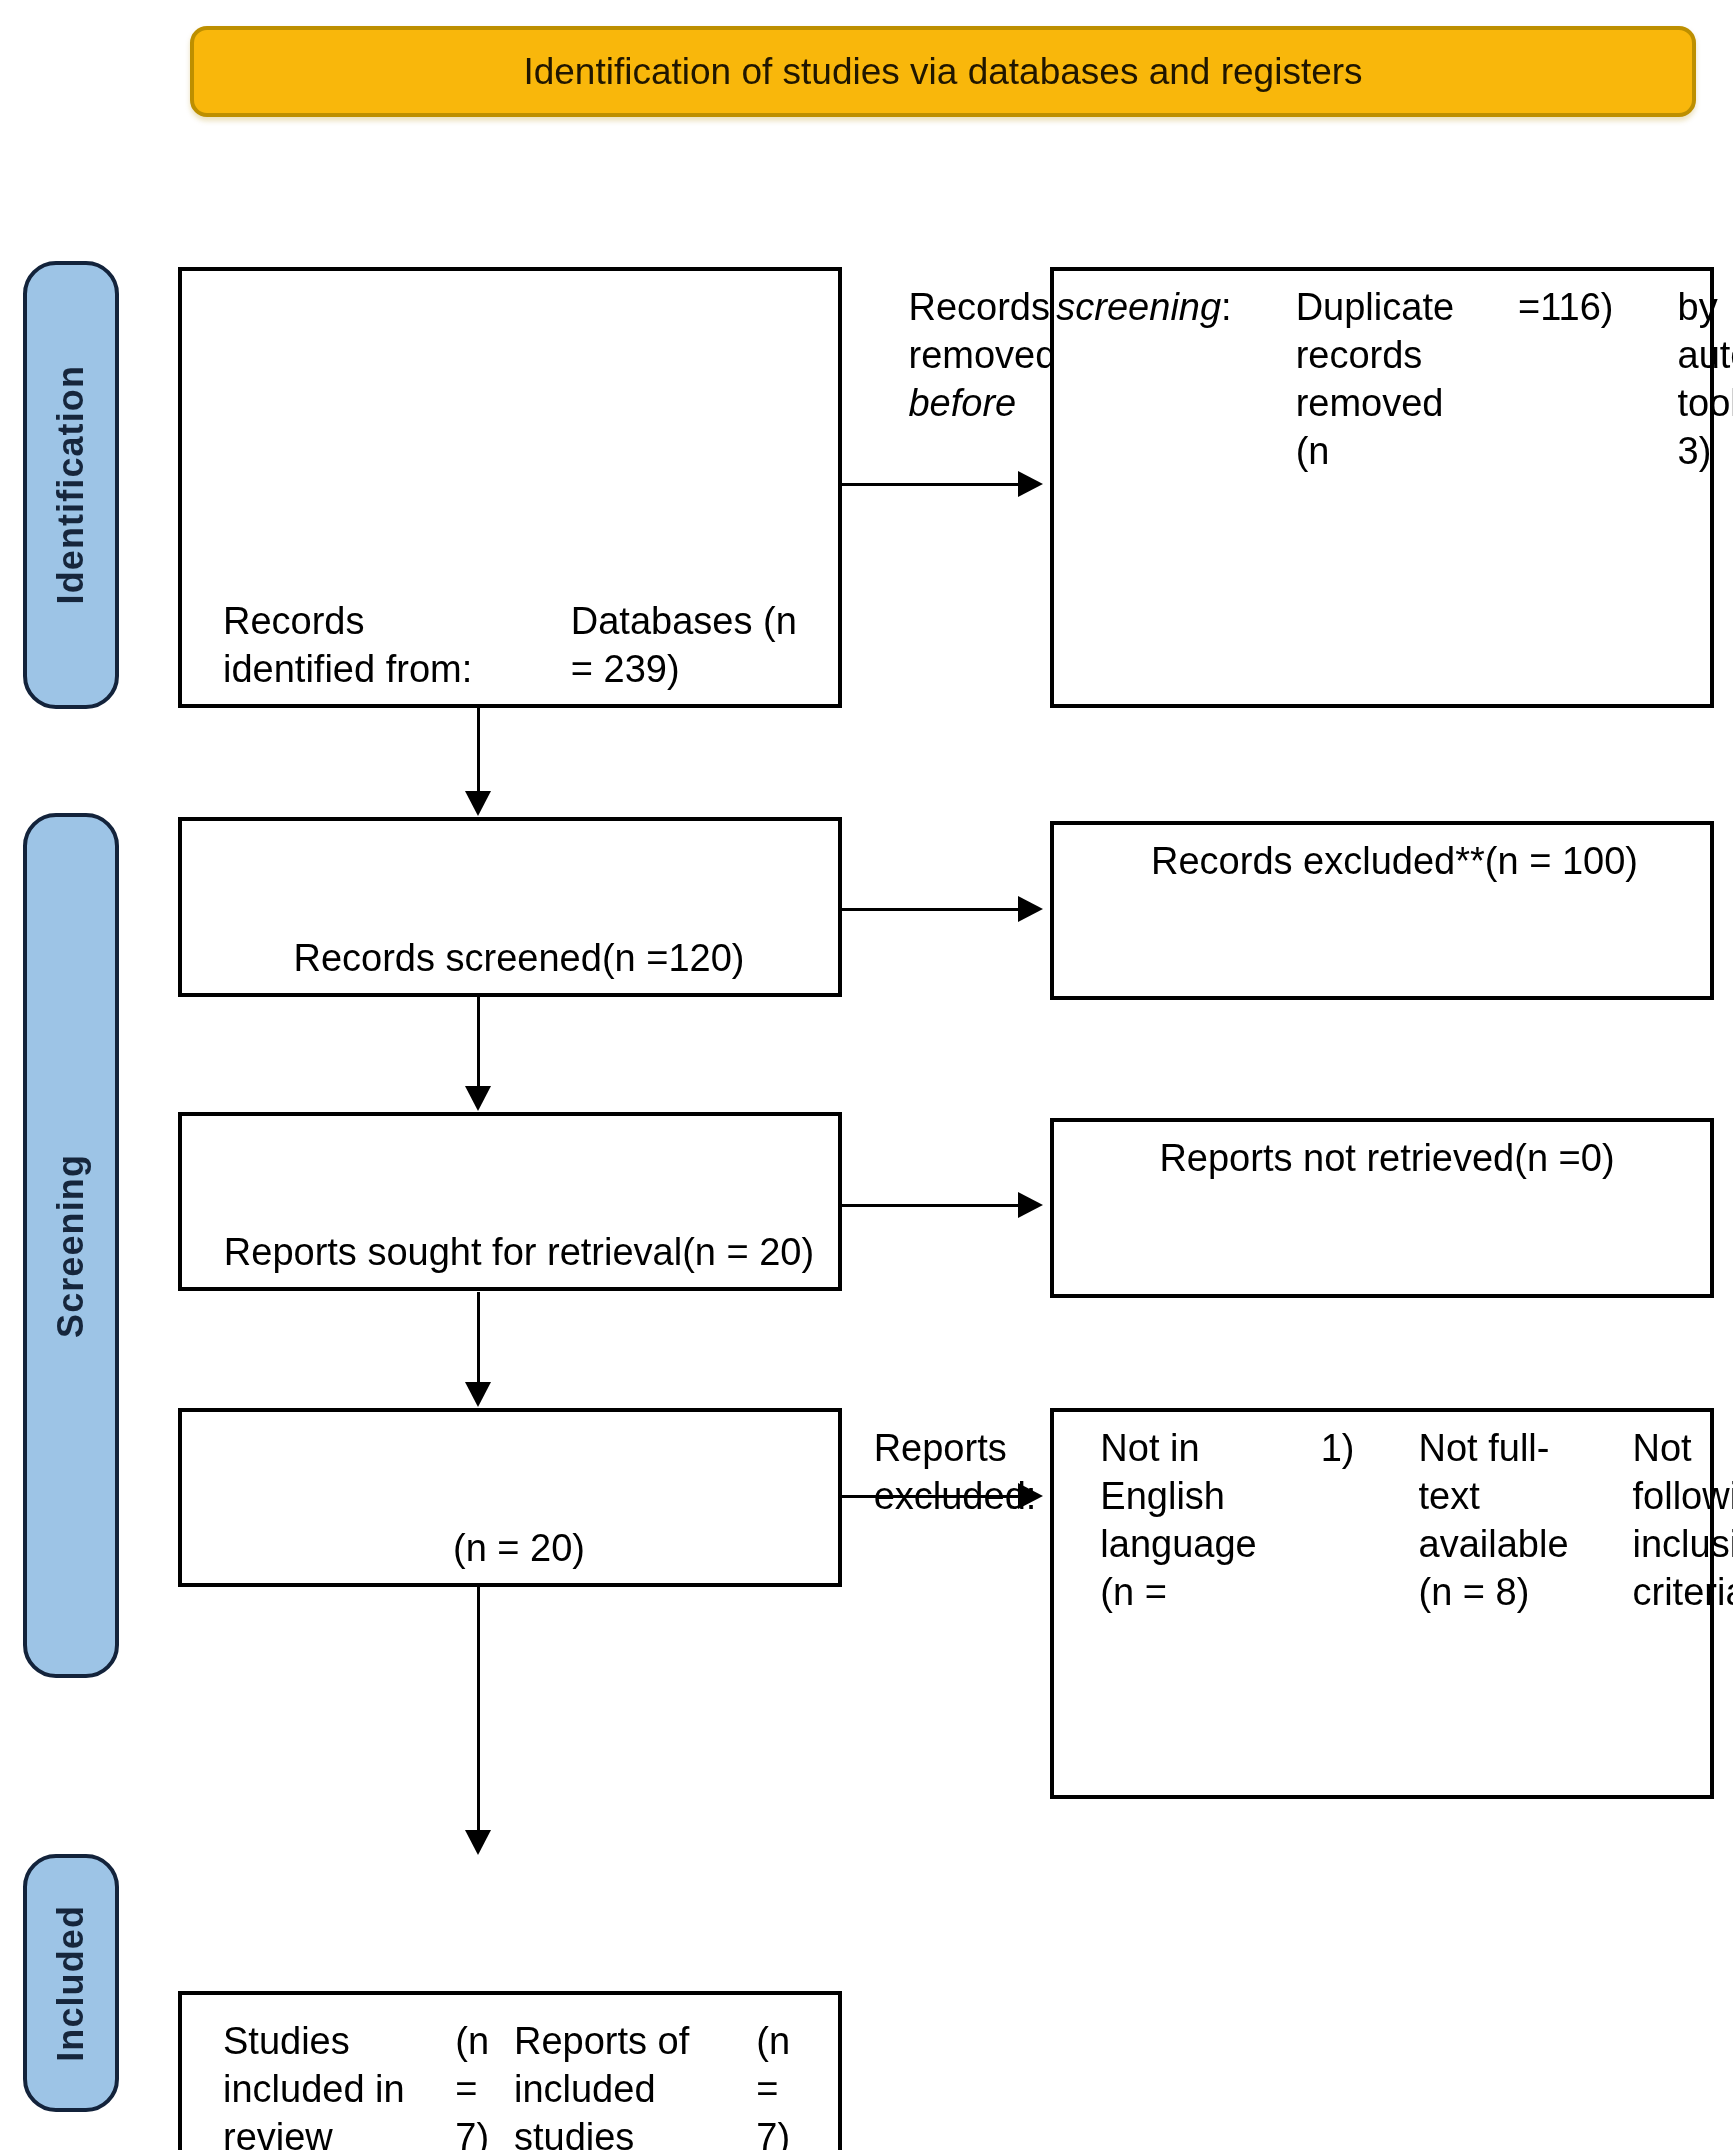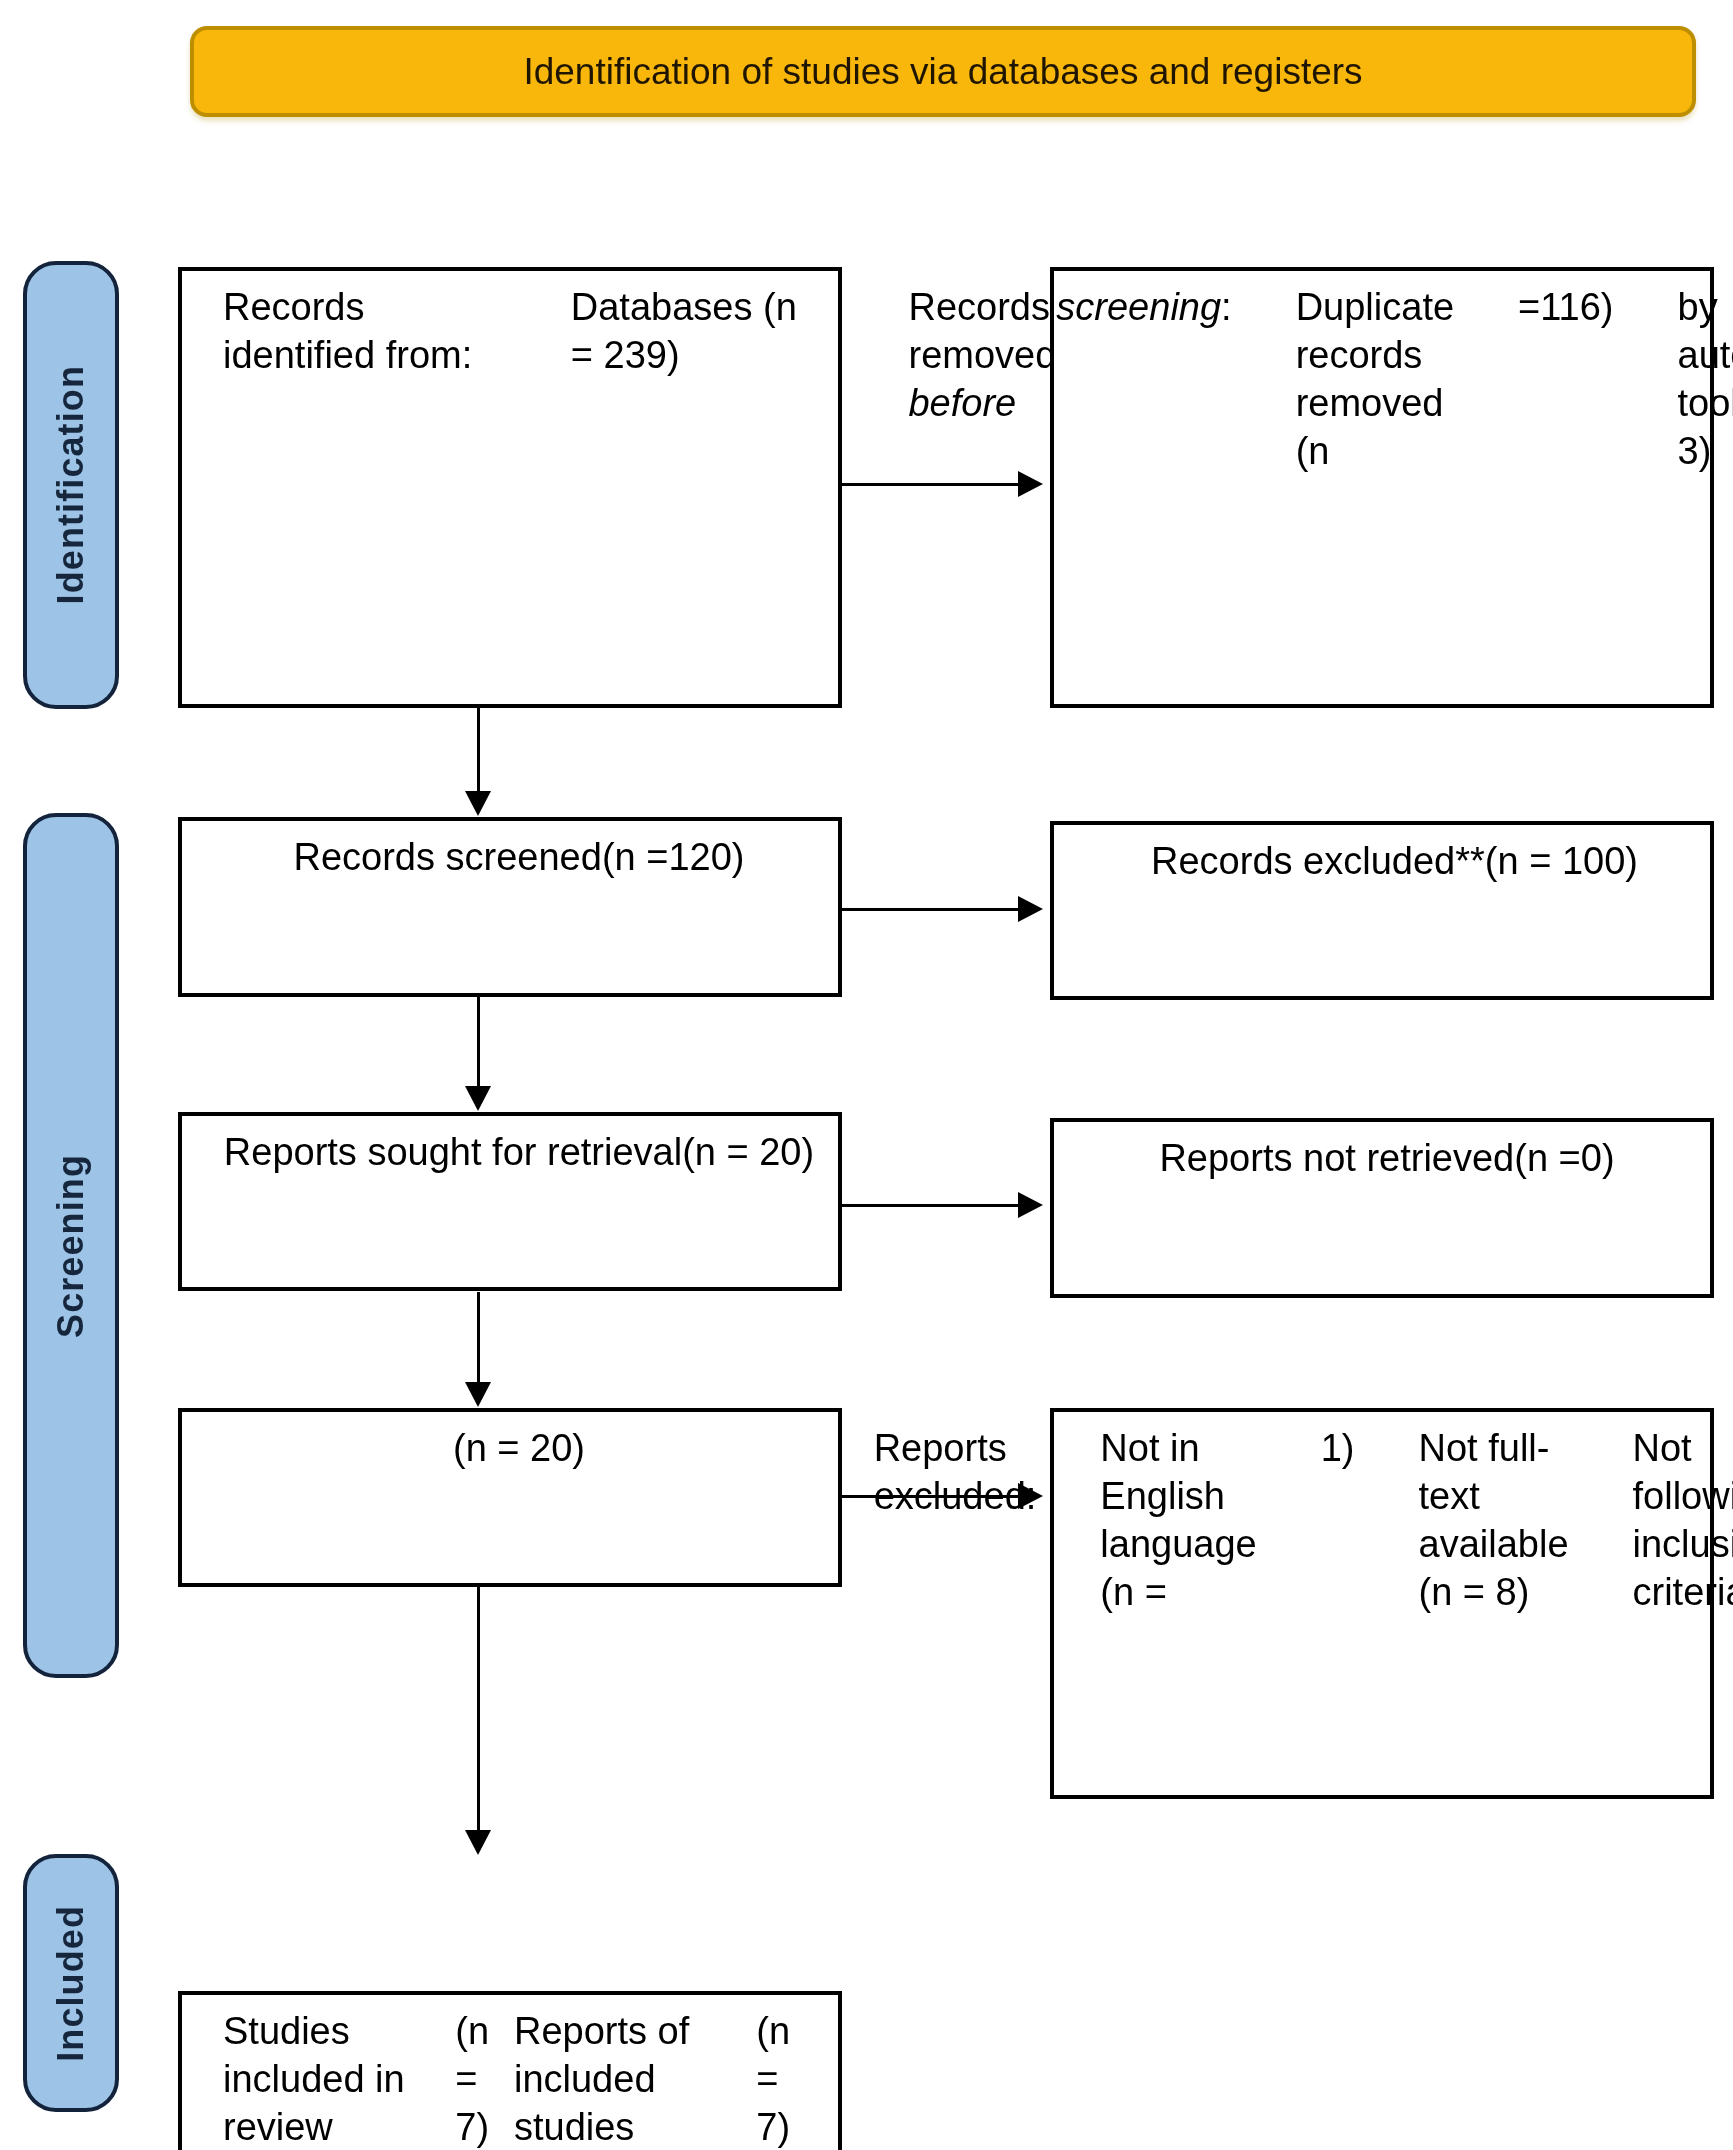--- a/index.html
+++ b/index.html
@@ -61,21 +61,21 @@
     background:var(--box-bg);
     border:4px solid var(--box-border);
     box-sizing:border-box;
     display:flex;flex-direction:row;justify-content:center;
     font-size:38px;line-height:48px;
     padding:11.5px 23px 11.5px 41px;
   }
   .box .line{min-height:48px;}
   .box .line.indent-1{padding-left:64px;}
   .it{font-style:italic;}
-  .box-l{left:178px;width:664px;}
+  .box-l{left:178px;width:664px;align-items:flex-end;}
   .box-r{left:1050px;width:664px;}
   #box-records-identified{top:267px;height:441px;}
   #box-records-removed{top:267px;height:441px;padding-left:33px;}
   #box-records-screened{top:817px;height:180px;}
   #box-records-excluded{top:821px;height:179px;padding-left:48px;}
   #box-reports-sought{top:1112px;height:179px;}
   #box-reports-not-retrieved{top:1118px;height:180px;padding-left:33px;}
   #box-reports-assessed{top:1408px;height:179px;}
   #box-reports-excluded{top:1408px;height:391px;padding-left:33px;}
   #box-studies-included{top:1945px;height:185px;margin-top:46px;}

